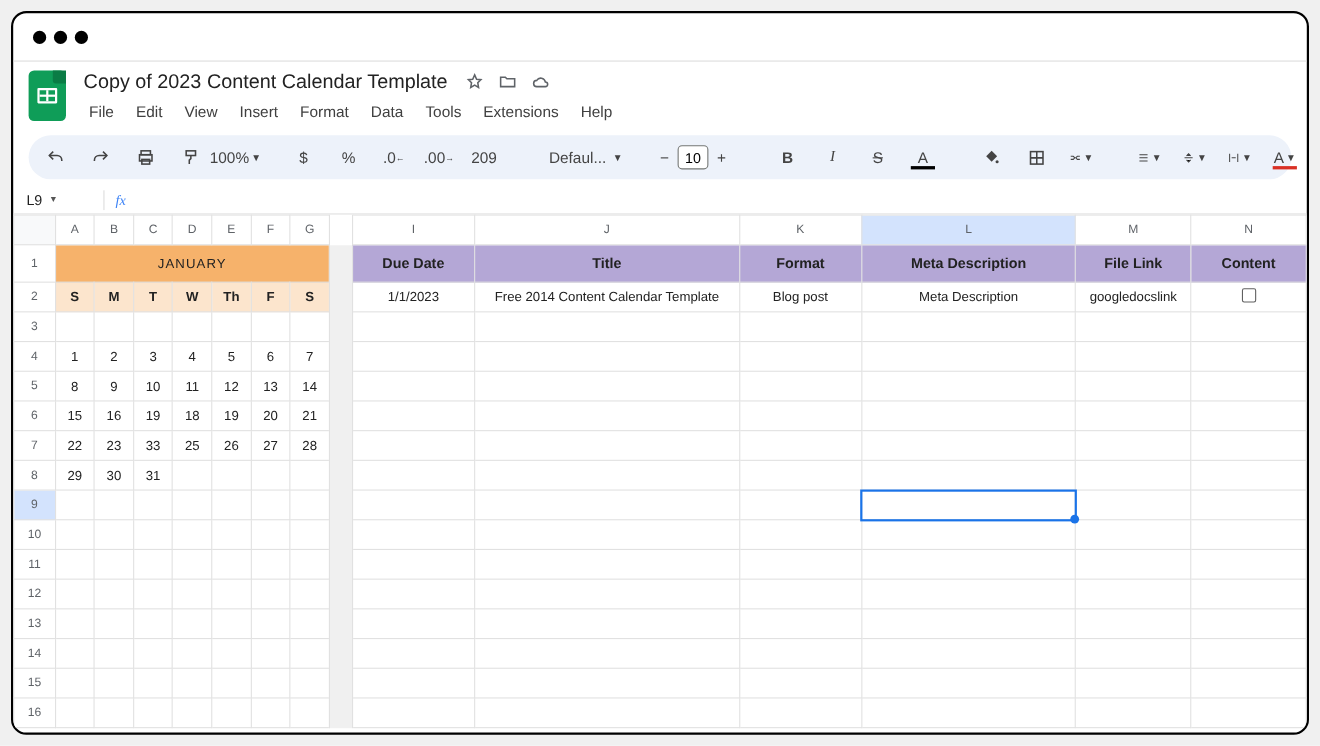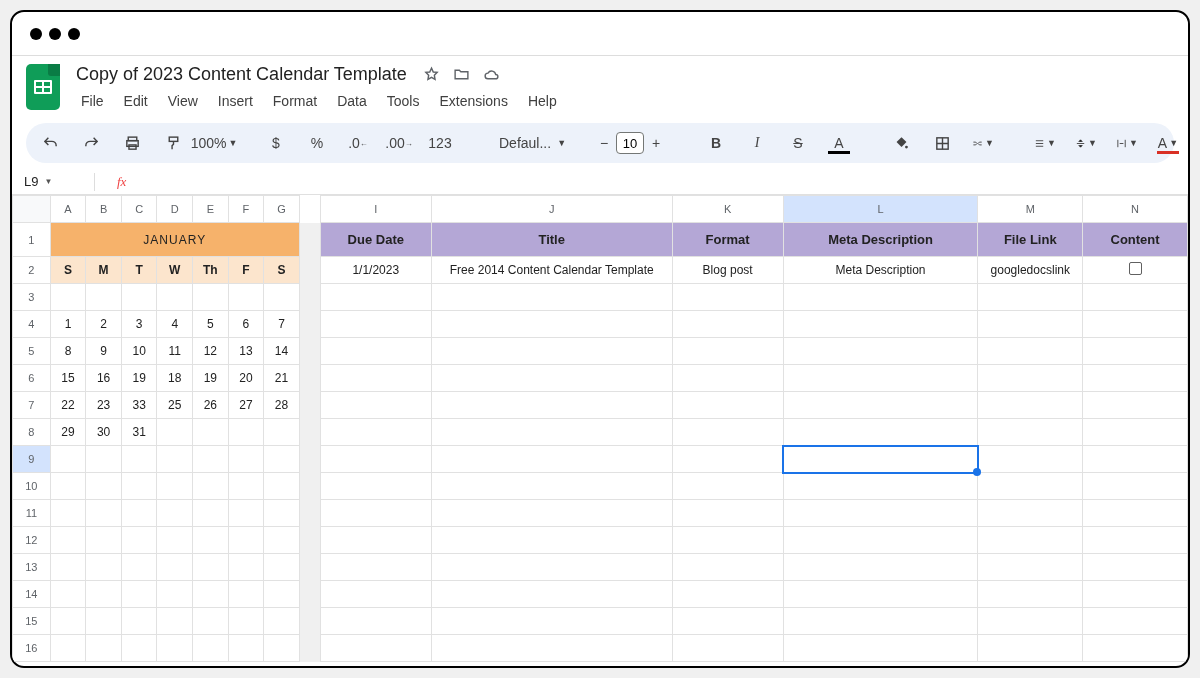--- a/index.html
+++ b/index.html
@@ -80,21 +80,21 @@
   .aunderline::after{content:"";position:absolute;left:3px;right:3px;bottom:3px;height:3px;background:#000;}
   .aunderline.red::after{background:#d93025;}
   svg{width:17px;height:17px;}
   .namebox-row{
     display:flex;align-items:center;height:26px;border-bottom:1px solid #e0e0e0;
     padding-left:12px;font-size:13px;color:#222;
   }
   .namebox{width:60px;display:flex;align-items:center;gap:6px;}
   .nbcaret{font-size:8px;color:#555;}
   .fxsep{width:1px;height:18px;background:#ddd;margin:0 10px;}
-  .fx{font-style:italic;color:#ef4444;font-family:serif;font-size:13px;margin-left:12px;}
+  .fx{font-style:italic;color:#3b82f6;font-family:serif;font-size:13px;}
   .gridwrap{flex:1;overflow:hidden;position:relative;}
   table.sgrid{border-collapse:collapse;table-layout:fixed;width:100%;font-size:12px;color:#222;}
   .sgrid th,.sgrid td{border:1px solid #e1e1e1;height:27px;padding:0;text-align:center;vertical-align:middle;}
   .sgrid .corner{background:#f8f9fa;width:36px;}
   .sgrid th.colh{background:#fff;font-weight:400;color:#5f6368;font-size:11px;}
   .sgrid td.rowh{background:#fff;color:#5f6368;font-size:11px;width:36px;}
   .sgrid td.rowh.sel{background:#d3e3fd;}
   .sgrid th.colh.sel{background:#d3e3fd;}
   .monthhdr{background:#f6b26b;font-weight:400;letter-spacing:1px;}
   .dowcell{background:#fce5cd;font-weight:700;}
@@ -187,21 +187,21 @@
       </div>
     <div class="tbtn zoom">
         <span>100%</span>
         <span class="caret">▼</span>
       </div>
     <div class="tsep"></div>
     <div class="tbtn">$</div>
     <div class="tbtn">%</div>
     <div class="tbtn">.0<sub style="font-size:8px">←</sub></div>
     <div class="tbtn">.00<sub style="font-size:8px">→</sub></div>
-    <div class="tbtn">123</div>
+    <div class="tbtn">209</div>
     <div class="tsep"></div>
     <div class="fontbox">
         <span>Defaul...</span>
         <span class="caret">▼</span>
       </div>
     <div class="tsep"></div>
     <div class="fsize">
       <div class="tbtn">−</div>
       <input class="fsize-input" value="10" style="">
       <div class="tbtn">+</div>

